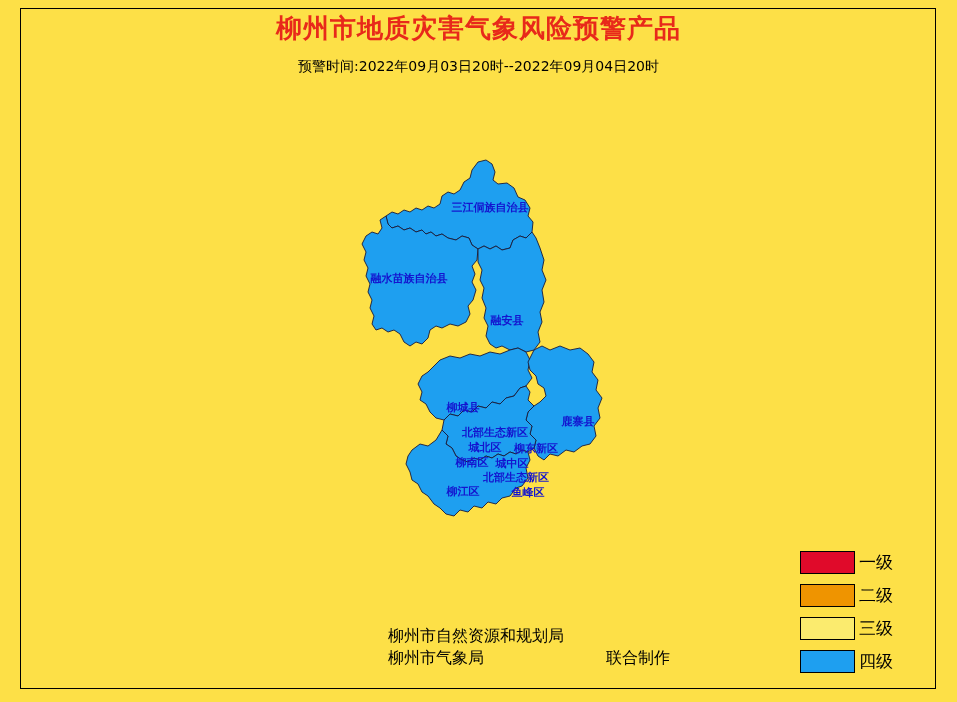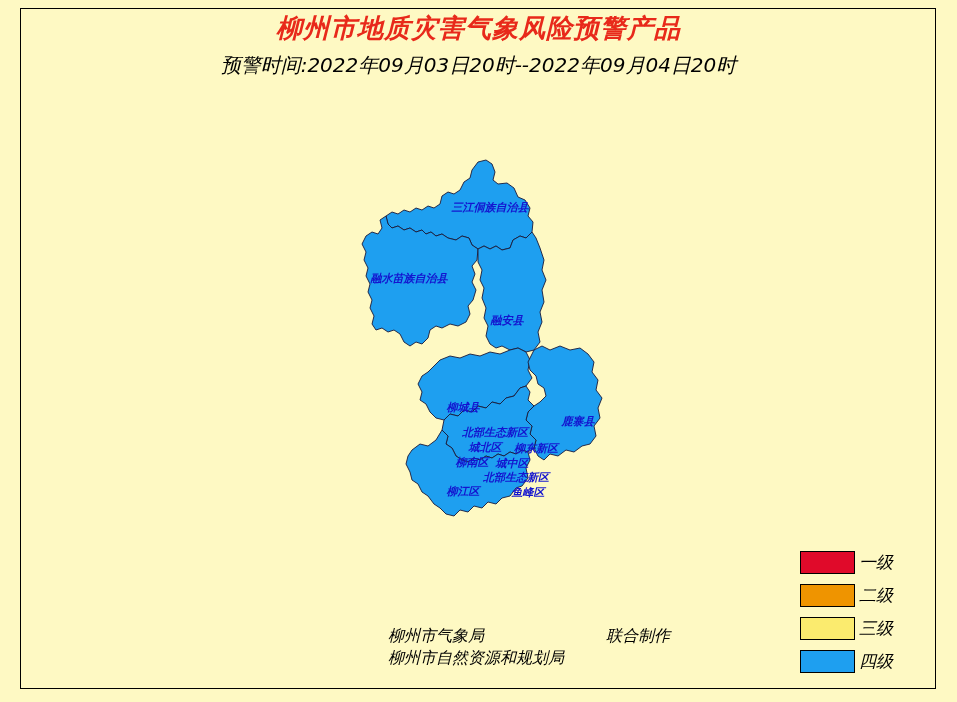--- a/index.html
+++ b/index.html
@@ -11,22 +11,21 @@
     width: 957px;
     height: 702px;
     font-family: "DejaVu Sans", "Liberation Sans", sans-serif;
     overflow: hidden;
   }
 
   #page {
     position: relative;
     width: 957px;
     height: 702px;
-    background: #fef9c3;
-    font-style: italic;
+    background: #fde047;
   }
 
   
   #frame {
     position: absolute;
     left: 20px;
     top: 8px;
     width: 916px;
     height: 681px;
     border: 1px solid #000000;
@@ -44,23 +43,23 @@
   #title {
     font-family: "DejaVu Serif", "Liberation Serif", serif;
     font-weight: bold;
     font-size: 26px;
     letter-spacing: 1px;
     color: #e8291a;
     line-height: 1.15;
     white-space: nowrap;
   }
   #subtitle {
-    margin-top: 8px;
-    font-family: "DejaVu Sans", "Liberation Sans", sans-serif;
-    font-size: 20px;
+    margin-top: 14px;
+    font-family: "DejaVu Sans", "Liberation Sans", sans-serif;
+    font-size: 14px;
     color: #000000;
     letter-spacing: 0px;
     white-space: nowrap;
   }
 
   
   #map-wrap {
     position: absolute;
     left: 330px;
     top: 150px;
@@ -235,21 +234,21 @@
       <div class="legend-text">三级</div>
     </div>
     <div class="legend-row">
       <div class="legend-swatch" style="background: rgb(30, 159, 240);"></div>
       <div class="legend-text">四级</div>
     </div>
   </div>
 
   <div id="footer">
     <div class="footer-line">
+      <span id="footer-org1">柳州市自然资源和规划局</span>
+    </div>
+    <div class="footer-line">
       <span id="footer-org2">柳州市气象局</span>
       <span id="footer-joint">联合制作</span>
     </div>
-    <div class="footer-line">
-      <span id="footer-org1">柳州市自然资源和规划局</span>
-    </div>
   </div>
 
 </div>
 
 </body></html>

